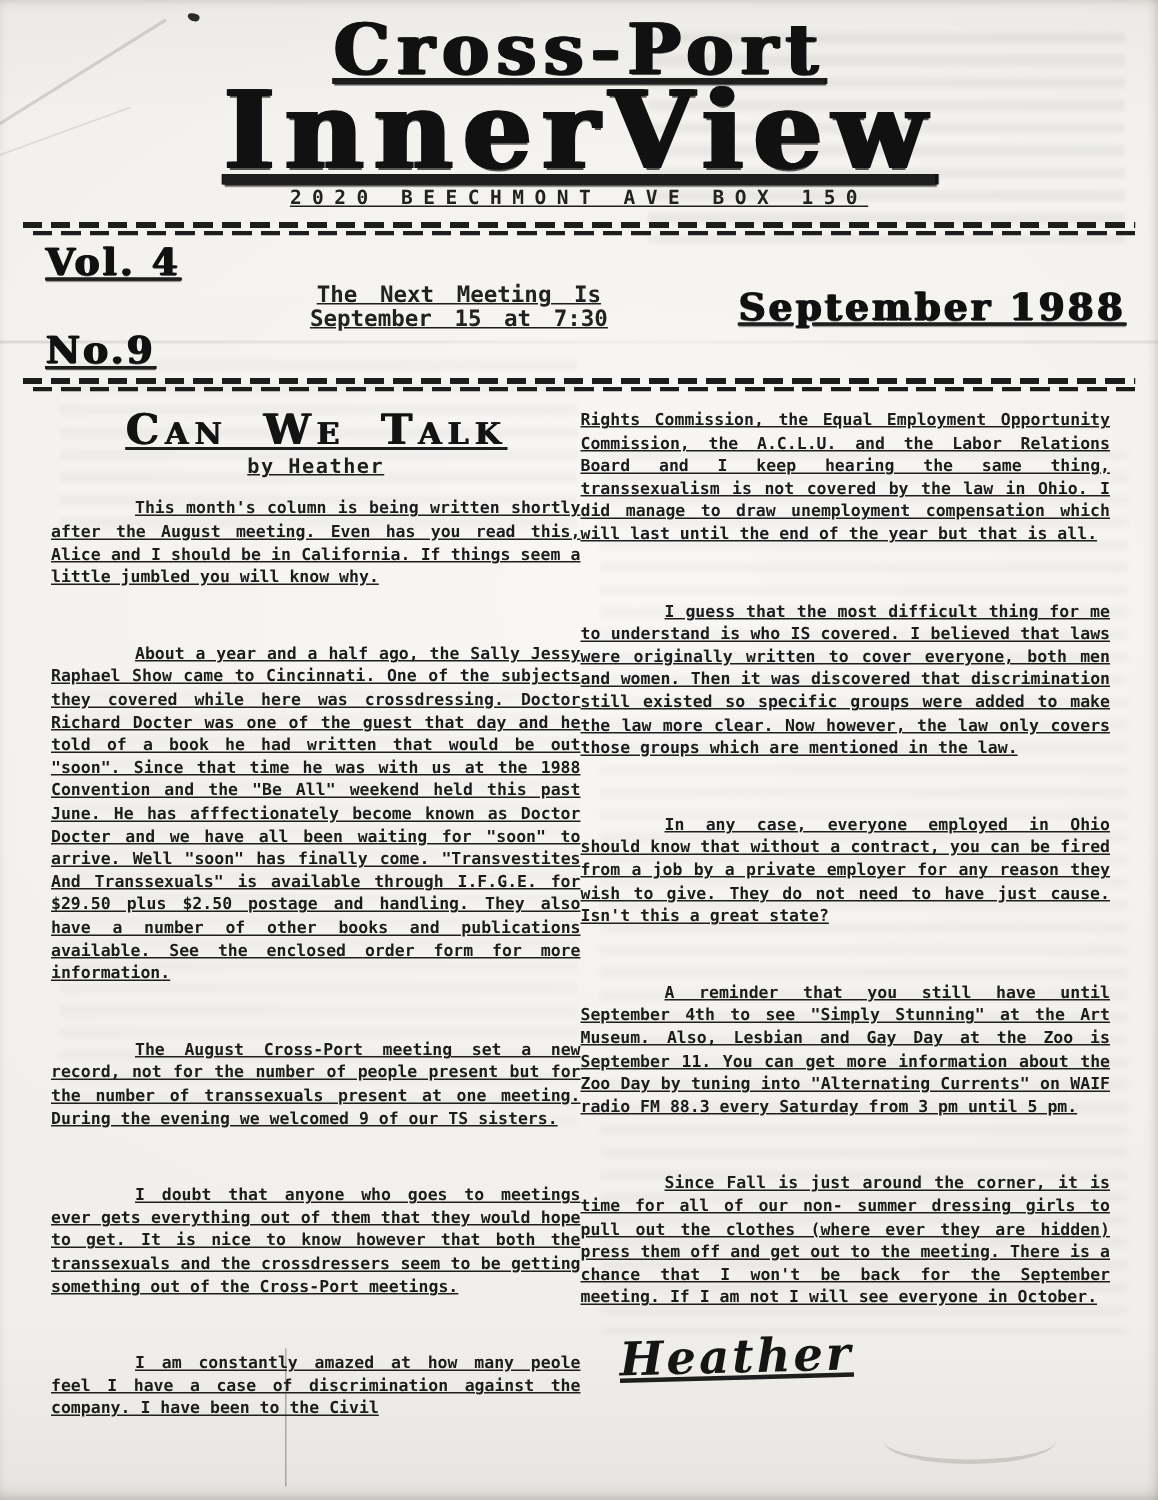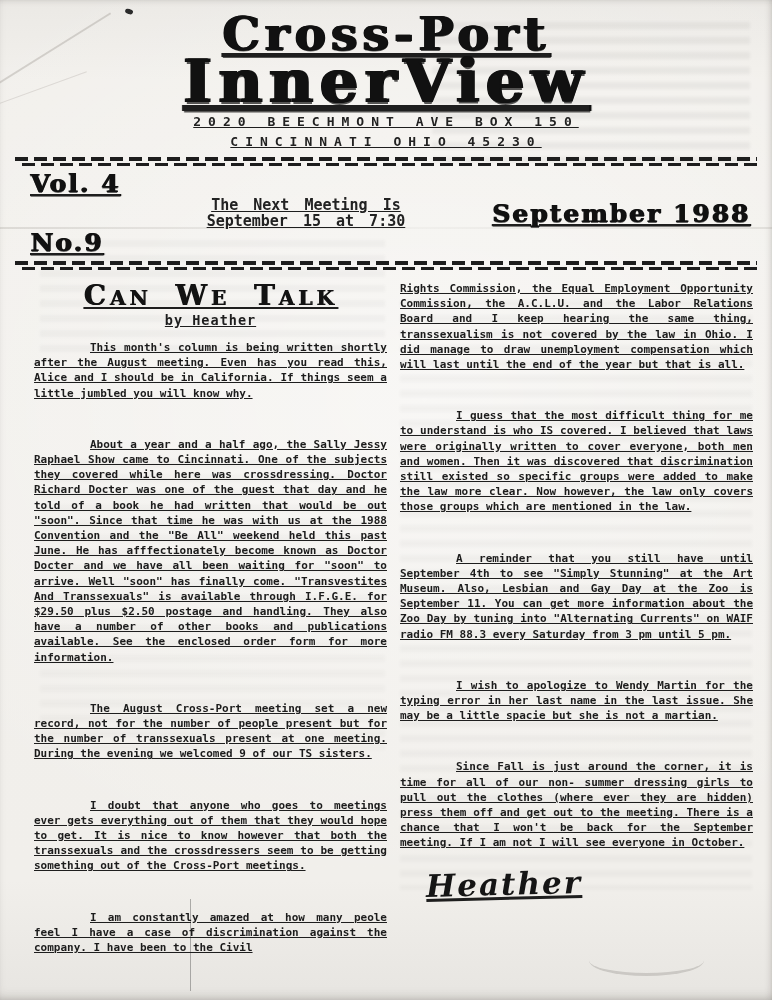--- a/index.html
+++ b/index.html
@@ -14,36 +14,36 @@
     text-decoration:underline;
   }
   
   .masthead{text-align:center;padding-top:10px;position:relative;z-index:2;}
   .gothic{font-family:"DejaVu Serif", serif;font-weight:700;color:#111;}
   .title-line1{
     font-size:47px;line-height:1;letter-spacing:5px;
     text-shadow:1.6px 0 0 #111,-.6px 0 0 #111,.8px 1px 0 rgba(17,17,17,.7);
   }
   .title-line2{
-    font-size:60px;line-height:.95;margin-top:-4px;letter-spacing:7px;
+    font-size:72px;line-height:.95;margin-top:-4px;letter-spacing:7px;
     text-shadow:2.4px 0 0 #111,-.8px 0 0 #111,1.2px 1.5px 0 rgba(17,17,17,.7);
   }
   .address{font-weight:700;font-size:13px;line-height:17px;letter-spacing:7px;margin-top:3px;color:#222;}
   
   .rule{margin:0 15px;overflow:hidden;}
   .rule .r1{height:4px;background:repeating-linear-gradient(90deg,#1d1d1d 0 13px,transparent 13px 19px);}
   .rule .r2{height:3px;margin-top:2px;background:repeating-linear-gradient(90deg,#1d1d1d 0 13px,transparent 13px 19px);transform:translateX(7px);}
   .rule-top{margin-top:7px;}
   
   .info-bar{display:flex;align-items:center;justify-content:space-between;padding:3px 22px 4px 30px;position:relative;z-index:2;}
   .vol-no{display:flex;gap:30px;font-size:25px;letter-spacing:2px;text-shadow:1.2px 0 0 #111,.6px .8px 0 rgba(17,17,17,.65);flex-direction:column;}
   .meeting{text-align:center;font-weight:700;font-size:15px;line-height:16px;word-spacing:6px;color:#222;}
   .issue-date{font-size:25px;letter-spacing:2px;text-shadow:1.2px 0 0 #111,.6px .8px 0 rgba(17,17,17,.65);}
   
-  .columns{display:flex;gap:13px;padding:11px 19px 0 34px;position:relative;z-index:2;}
+  .columns{display:flex;padding:11px 19px 0 34px;position:relative;z-index:2;}
   .col{width:353px;}
   .col p{
     margin:15px 0 0;text-align:justify;
     font-size:11px;line-height:15.2px;font-weight:700;color:#1c1c1c;
   }
   .col p.indent{text-indent:56px;margin-top:36px;}
   .col p.first{margin-top:12px;}
   .col p.cont{margin-top:0;}
   .article-title{
     font-family:"DejaVu Serif", serif;font-variant:small-caps;font-weight:700;
@@ -83,21 +83,20 @@
   <div class="artifact arc-mark"></div>
   <div class="artifact ghost ghost-1"></div>
   <div class="artifact ghost ghost-2"></div>
   <div class="artifact ghost ghost-3"></div>
   <div class="artifact ghost ghost-4"></div>
 
   <div class="masthead">
     <div class="gothic title-line1">Cross-Port</div>
     <div class="gothic title-line2">InnerView</div>
     <div class="address">2020 BEECHMONT AVE BOX 150</div>
-    <div class="address">CINCINNATI OHIO 45230</div>
   </div>
 
   <div class="rule rule-top">
     <div class="r1"></div>
     <div class="r2"></div>
   </div>
 
   <div class="info-bar">
     <div class="gothic vol-no">
       <span>Vol. 4</span>
@@ -121,20 +120,20 @@
       <div class="byline">by Heather</div>
       <p class="indent first">This month's column is being written shortly after the August meeting. Even has you read this, Alice and I should be in California. If things seem a little jumbled you will know why.</p>
       <p class="indent">About a year and a half ago, the Sally Jessy Raphael Show came to Cincinnati. One of the subjects they covered while here was crossdressing. Doctor Richard Docter was one of the guest that day and he told of a book he had written that would be out "soon". Since that time he was with us at the 1988 Convention and the "Be All" weekend held this past June. He has afffectionately become known as Doctor Docter and we have all been waiting for "soon" to arrive. Well "soon" has finally come. "Transvestites And Transsexuals" is available through I.F.G.E. for $29.50 plus $2.50 postage and handling. They also have a number of other books and publications available. See the enclosed order form for more information.</p>
       <p class="indent">The August Cross-Port meeting set a new record, not for the number of people present but for the number of transsexuals present at one meeting. During the evening we welcomed 9 of our TS sisters.</p>
       <p class="indent">I doubt that anyone who goes to meetings ever gets everything out of them that they would hope to get. It is nice to know however that both the transsexuals and the crossdressers seem to be getting something out of the Cross-Port meetings.</p>
       <p class="indent">I am constantly amazed at how many peole feel I have a case of discrimination against the company. I have been to the Civil</p>
     </div>
     <div class="col">
       <p class="cont">Rights Commission, the Equal Employment Opportunity Commission, the A.C.L.U. and the Labor Relations Board and I keep hearing the same thing, transsexualism is not covered by the law in Ohio. I did manage to draw unemployment compensation which will last until the end of the year but that is all.</p>
       <p class="indent">I guess that the most difficult thing for me to understand is who IS covered. I believed that laws were originally written to cover everyone, both men and women. Then it was discovered that discrimination still existed so specific groups were added to make the law more clear. Now however, the law only covers those groups which are mentioned in the law.</p>
+      <p class="indent">In any case, everyone employed in Ohio should know that without a contract, you can be fired from a job by a private employer for any reason they wish to give. They do not need to have just cause. Isn't this a great state?</p>
       <p class="indent">A reminder that you still have until September 4th to see "Simply Stunning" at the Art Museum. Also, Lesbian and Gay Day at the Zoo is September 11. You can get more information about the Zoo Day by tuning into "Alternating Currents" on WAIF radio FM 88.3 every Saturday from 3 pm until 5 pm.</p>
-      <p class="indent">I wish to apologize to Wendy Martin for the typing error in her last name in the last issue. She may be a little spacie but she is not a martian.</p>
       <p class="indent">Since Fall is just around the corner, it is time for all of our non- summer dressing girls to pull out the clothes (where ever they are hidden) press them off and get out to the meeting. There is a chance that I won't be back for the September meeting. If I am not I will see everyone in October.</p>
       <div class="signature">Heather</div>
     </div>
   </div>
 
 </div>
 
 </body></html>

